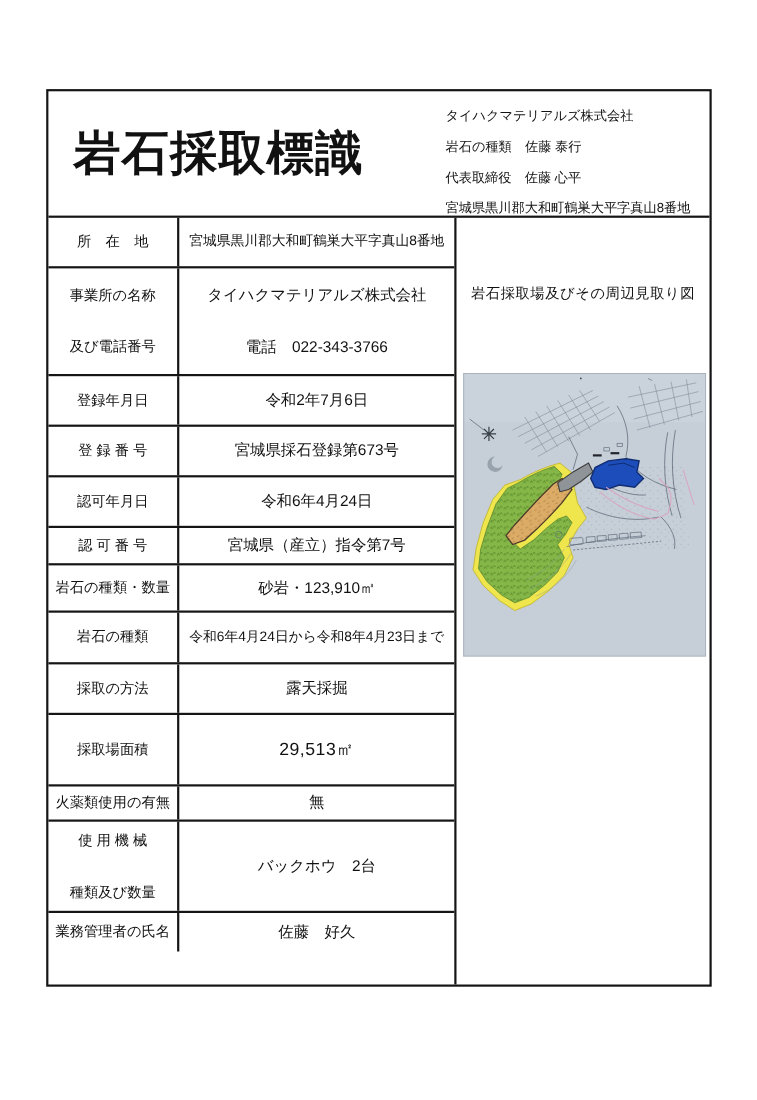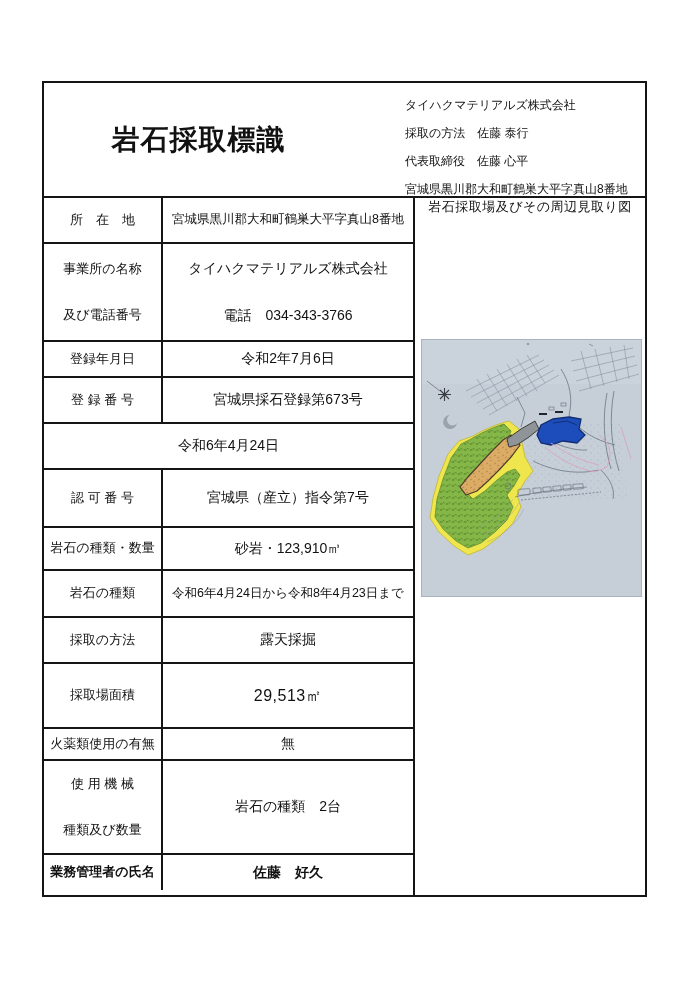--- a/index.html
+++ b/index.html
@@ -9,60 +9,60 @@
     -webkit-font-smoothing:antialiased;
   }
   .doc{
     position:absolute;left:42px;top:81px;width:605px;height:816px;
     box-sizing:border-box;border:2px solid #151515;background:#fff;
   }
   
   .hdr{display:flex;height:115px;box-sizing:border-box;border-bottom:2px solid #151515;}
   .title-wrap{flex:1;display:flex;align-items:center;justify-content:center;}
   .doc-title{
-    font-size:28px;font-weight:600;letter-spacing:1px;white-space:nowrap;
+    font-size:43px;font-weight:600;letter-spacing:1px;white-space:nowrap;
     transform:translateX(-26px);
   }
   .company{
     width:240px;box-sizing:border-box;padding:8px 4px 0 0;
     font-size:12px;line-height:28px;white-space:nowrap;
   }
   
   .doc-body{display:flex;height:697px;}
   .left-col{width:369px;display:flex;flex-direction:column;}
   .row{display:flex;box-sizing:border-box;border-bottom:2px solid #151515;flex:0 0 auto;}
-  .row:last-child{border-bottom:none;font-weight:bold;}
+  .row:last-child{border-bottom:none;}
   .lab{
     width:119px;box-sizing:border-box;border-right:2px solid #151515;
     display:flex;flex-direction:column;align-items:center;justify-content:center;
     gap:30px;font-size:13px;text-align:center;line-height:1.25;
   }
   .val{
     flex:1;display:flex;flex-direction:column;align-items:center;justify-content:center;
     gap:30px;font-size:14px;text-align:center;line-height:1.25;
   }
   .sm{font-size:12.5px;}
   .lg{font-size:16px;letter-spacing:.5px;border-radius:11px;}
   
   .right-col{flex:1;box-sizing:border-box;border-left:2px solid #151515;position:relative;}
-  .map-cap{text-align:center;font-size:13px;letter-spacing:.5px;}
+  .map-cap{margin-top:60px;text-align:center;font-size:13px;letter-spacing:.5px;}
   .photo{position:absolute;left:6px;top:141px;width:221px;height:258px;display:block;}
 </style>
 </head>
 <body>
 
 <div class="doc">
 
   <div class="hdr">
     <div class="title-wrap">
       <div class="doc-title">岩石採取標識</div>
     </div>
     <div class="company">
       <div>タイハクマテリアルズ株式会社</div>
-      <div>採取の方法　佐藤 泰行</div>
+      <div>岩石の種類　佐藤 泰行</div>
       <div>代表取締役　佐藤 心平</div>
       <div>宮城県黒川郡大和町鶴巣大平字真山8番地</div>
     </div>
   </div>
 
   <div class="doc-body">
 
     <div class="left-col">
 
       <div class="row" style="height:46px">
@@ -70,39 +70,40 @@
         <div class="val sm">宮城県黒川郡大和町鶴巣大平字真山8番地</div>
       </div>
 
       <div class="row" style="height:98px">
         <div class="lab">
           <span>事業所の名称</span>
           <span>及び電話番号</span>
         </div>
         <div class="val">
           <span>タイハクマテリアルズ株式会社</span>
-          <span>電話　034-343-3766</span>
+          <span>電話　022-343-3766</span>
         </div>
       </div>
 
-      <div class="row" style="height:36px">
+      <div class="row" style="height:46px">
         <div class="lab">登録年月日</div>
         <div class="val">令和2年7月6日</div>
       </div>
 
       <div class="row" style="height:46px">
         <div class="lab">登 録 番 号</div>
         <div class="val">宮城県採石登録第673号</div>
       </div>
 
       <div class="row" style="height:46px">
+        <div class="lab">認可年月日</div>
         <div class="val">令和6年4月24日</div>
       </div>
 
-      <div class="row" style="height:58px">
+      <div class="row" style="height:34px">
         <div class="lab">認 可 番 号</div>
         <div class="val">宮城県（産立）指令第7号</div>
       </div>
 
       <div class="row" style="height:43px">
         <div class="lab">岩石の種類・数量</div>
         <div class="val">砂岩・123,910㎥</div>
       </div>
 
       <div class="row" style="height:47px">
@@ -118,26 +119,26 @@
       <div class="row" style="height:65px">
         <div class="lab">採取場面積</div>
         <div class="val lg">29,513㎡</div>
       </div>
 
       <div class="row" style="height:32px">
         <div class="lab">火薬類使用の有無</div>
         <div class="val">無</div>
       </div>
 
-      <div class="row" style="height:94px">
+      <div class="row" style="height:83px">
         <div class="lab">
           <span>使 用 機 械</span>
           <span>種類及び数量</span>
         </div>
-        <div class="val">岩石の種類　2台</div>
+        <div class="val">バックホウ　2台</div>
       </div>
 
       <div class="row" style="height:35px">
         <div class="lab">業務管理者の氏名</div>
         <div class="val">佐藤　好久</div>
       </div>
 
     </div>
 
     <div class="right-col">

